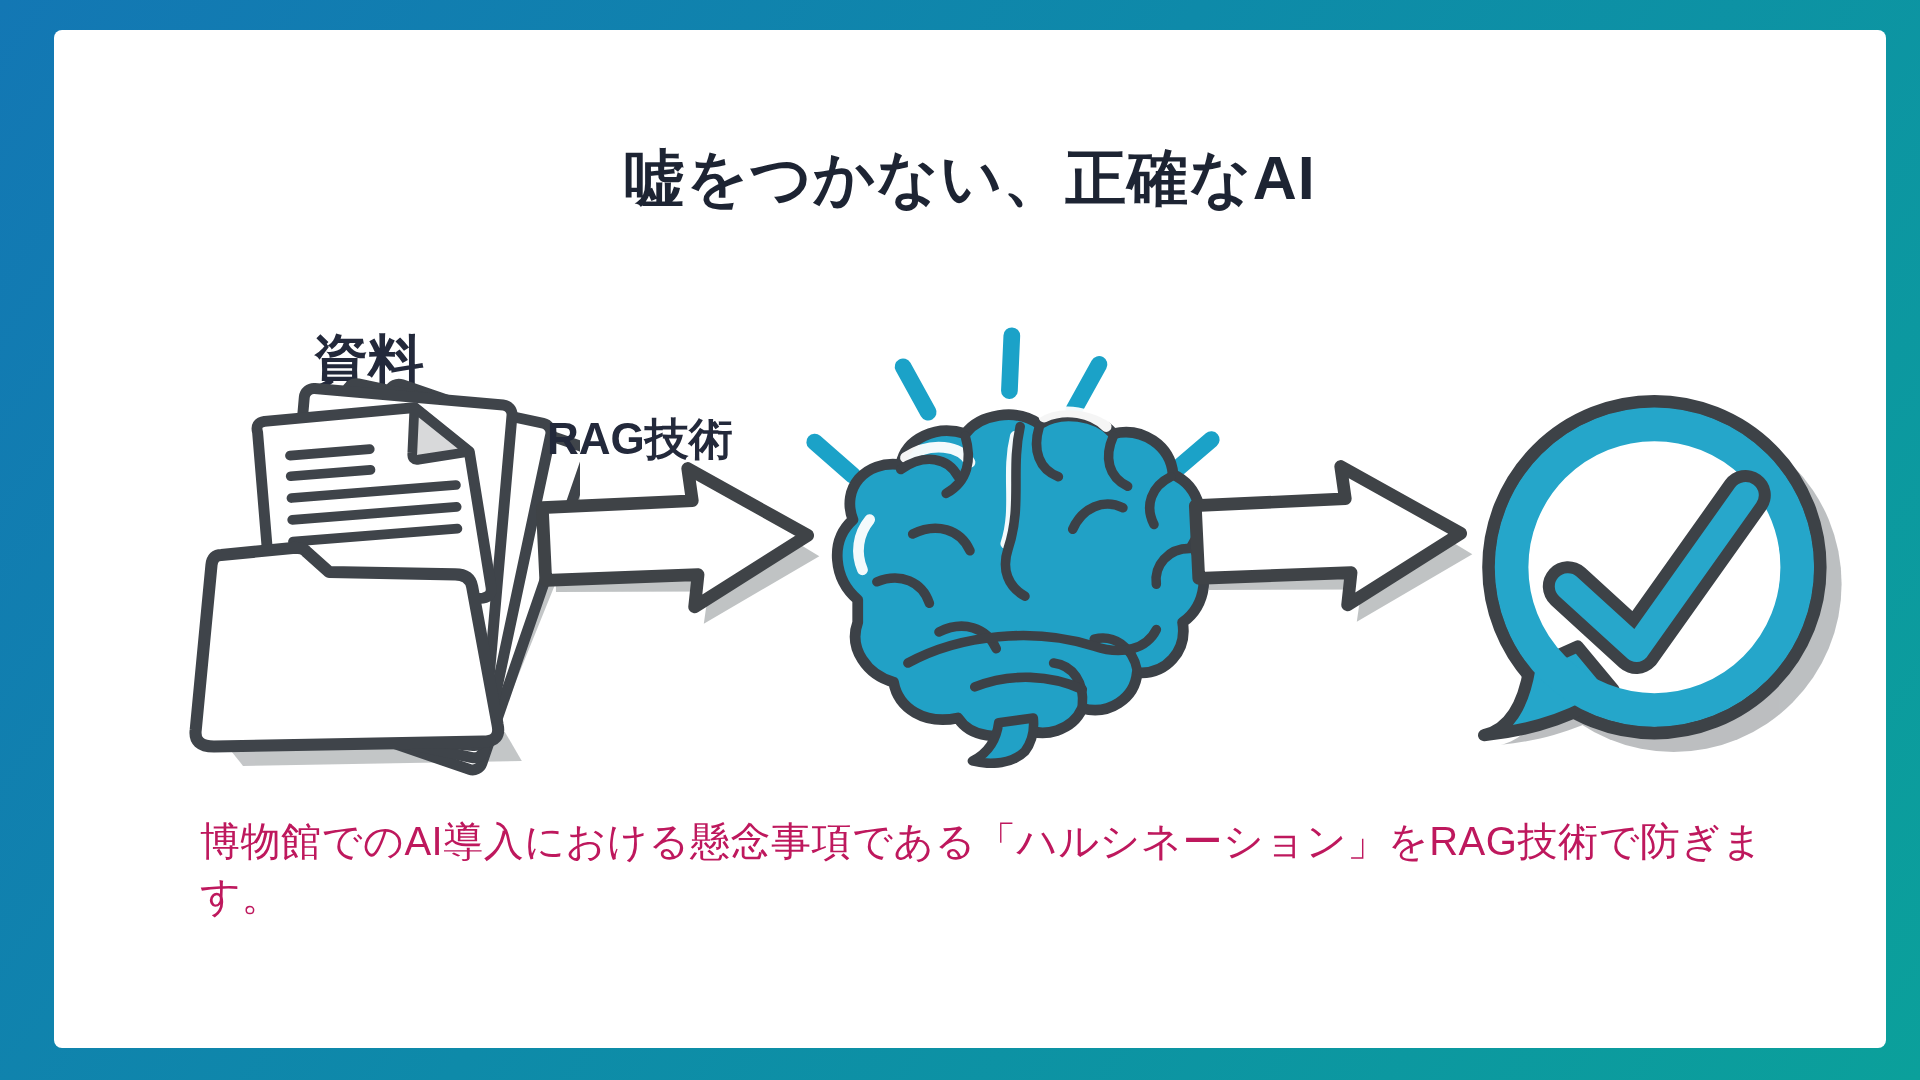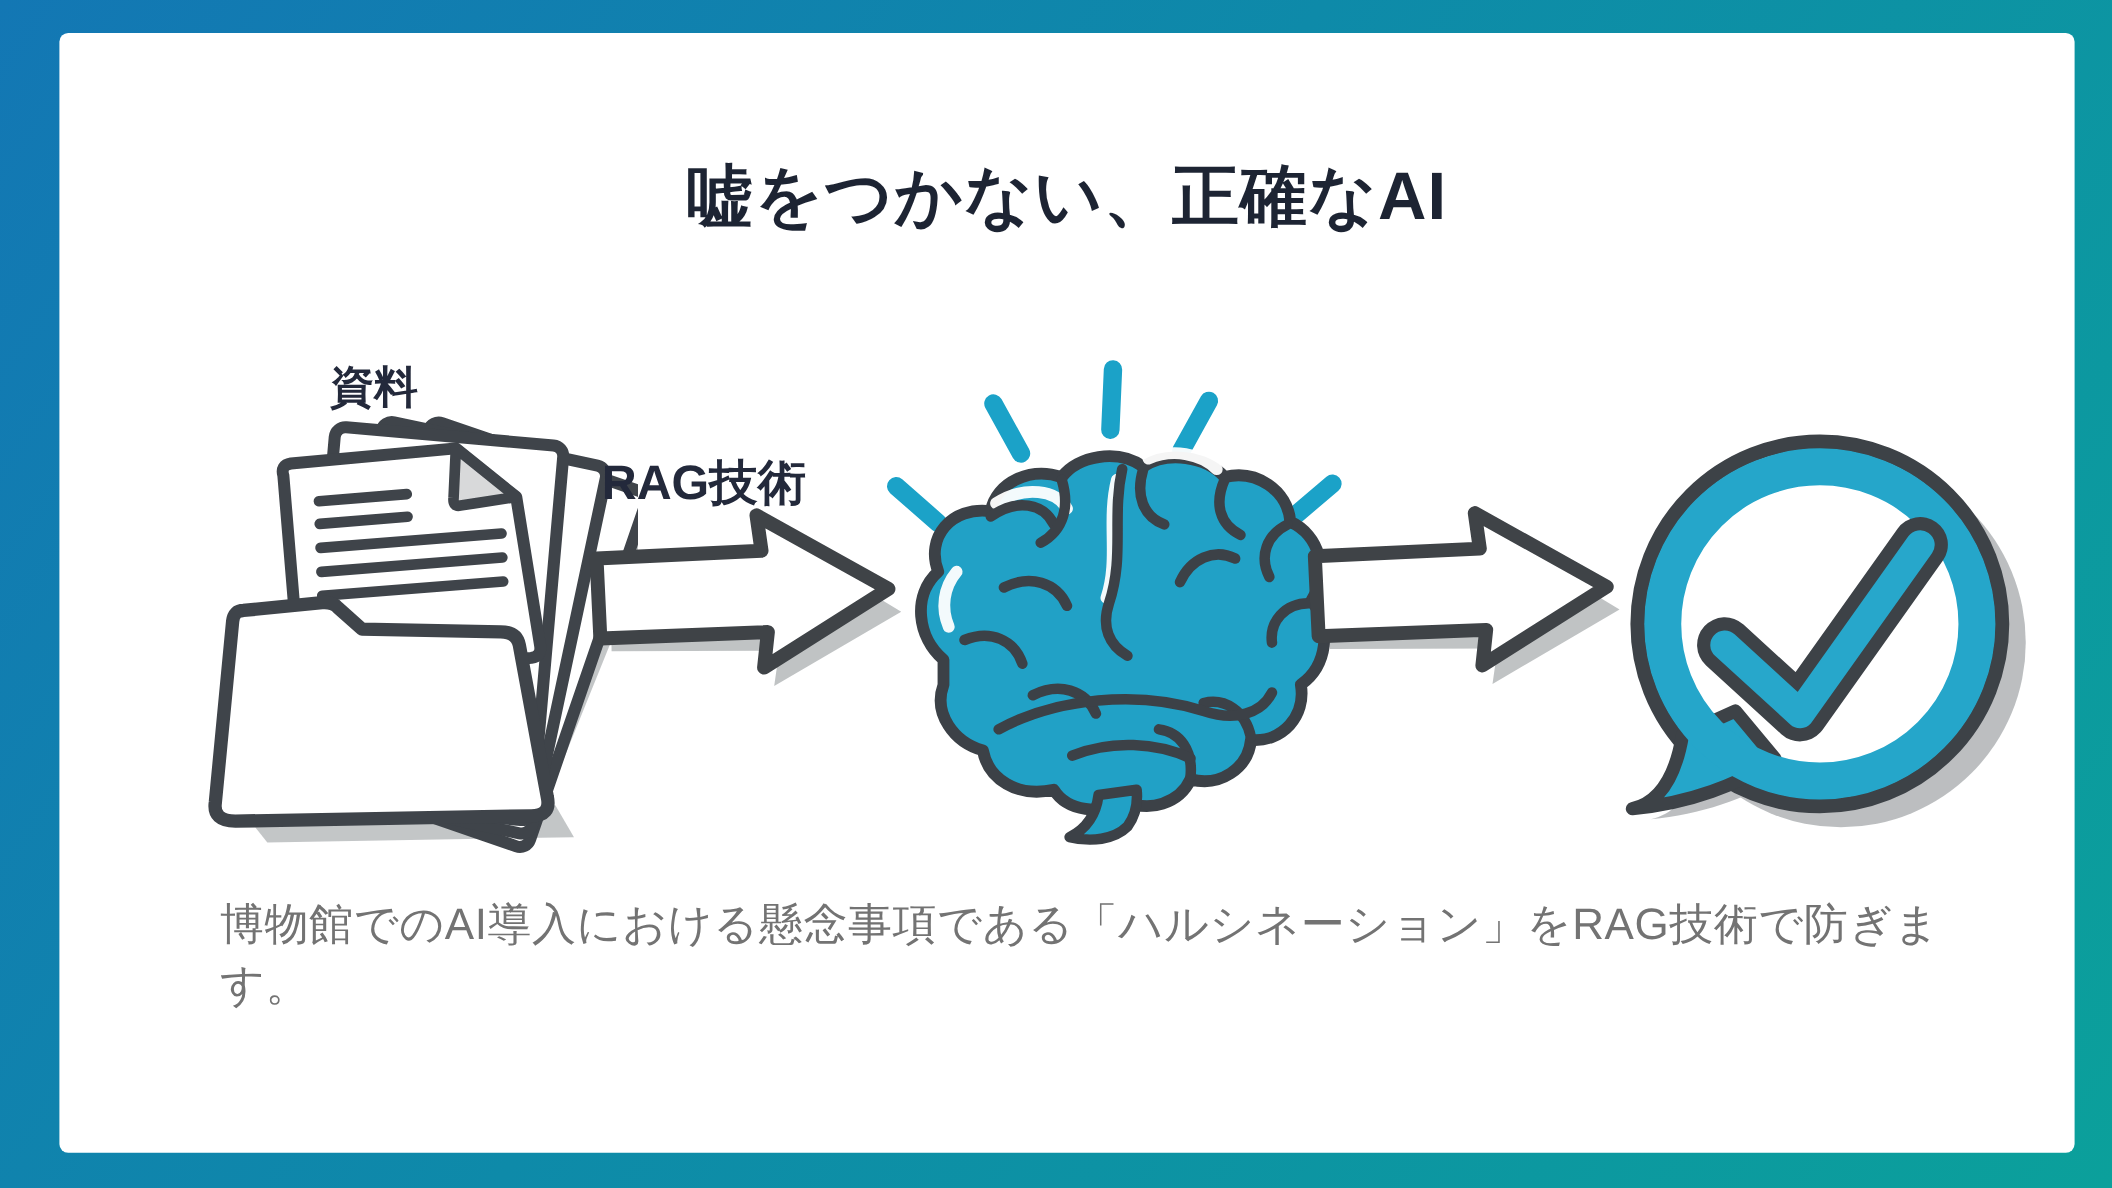--- a/index.html
+++ b/index.html
@@ -24,37 +24,37 @@
     font-weight: 800;
     letter-spacing: 1px;
     color: #1d2433;
   }
   .diagram-label {
     position: absolute;
     font-weight: 800;
     color: #23293b;
     white-space: nowrap;
   }
-  .label-source { left: 246px; top: 294px; font-size: 40px; }
+  .label-source { left: 258px; top: 294px; font-size: 56px; }
   .label-process { left: 493px; top: 380px; font-size: 44px; }
   .icon-abs { position: absolute; }
   .folder-pos { left: 126px; top: 348px; }
   .arrow1-pos { left: 471px; top: 420px; }
   .brain-pos  { left: 744px; top: 288px; }
   .arrow2-pos { left: 1124px; top: 418px; }
   .bubble-pos { left: 1406px; top: 338px; }
   .slide-desc {
     position: absolute;
     left: 146px; top: 784px;
     width: 1620px;
     font-size: 40px;
     font-weight: 400;
     line-height: 55px;
     letter-spacing: 0.5px;
-    color: #737373;
+    color: #be185d;
   }
   .slide-desc span { display: block; }
 </style>
 </head>
 <body>
 
 <div class="bg">
   <div class="card">
 
     <h1 class="slide-title">嘘をつかない、正確なAI</h1>

